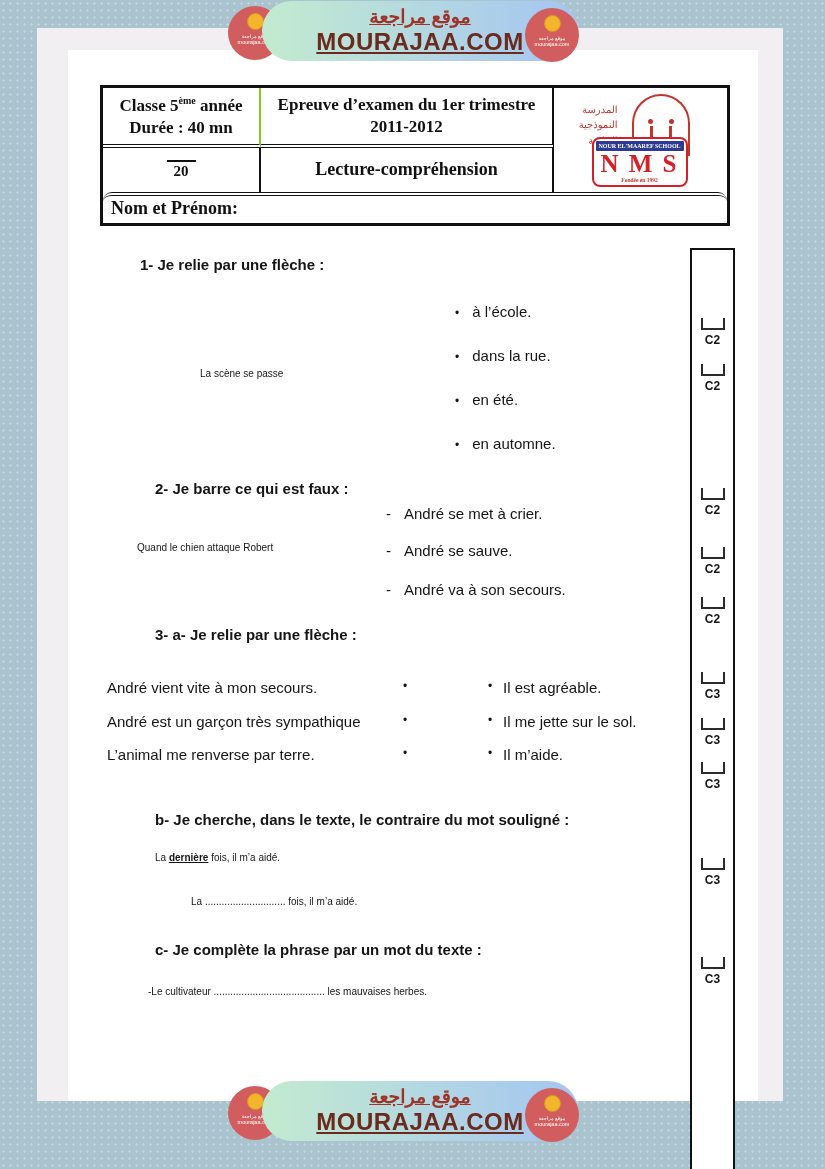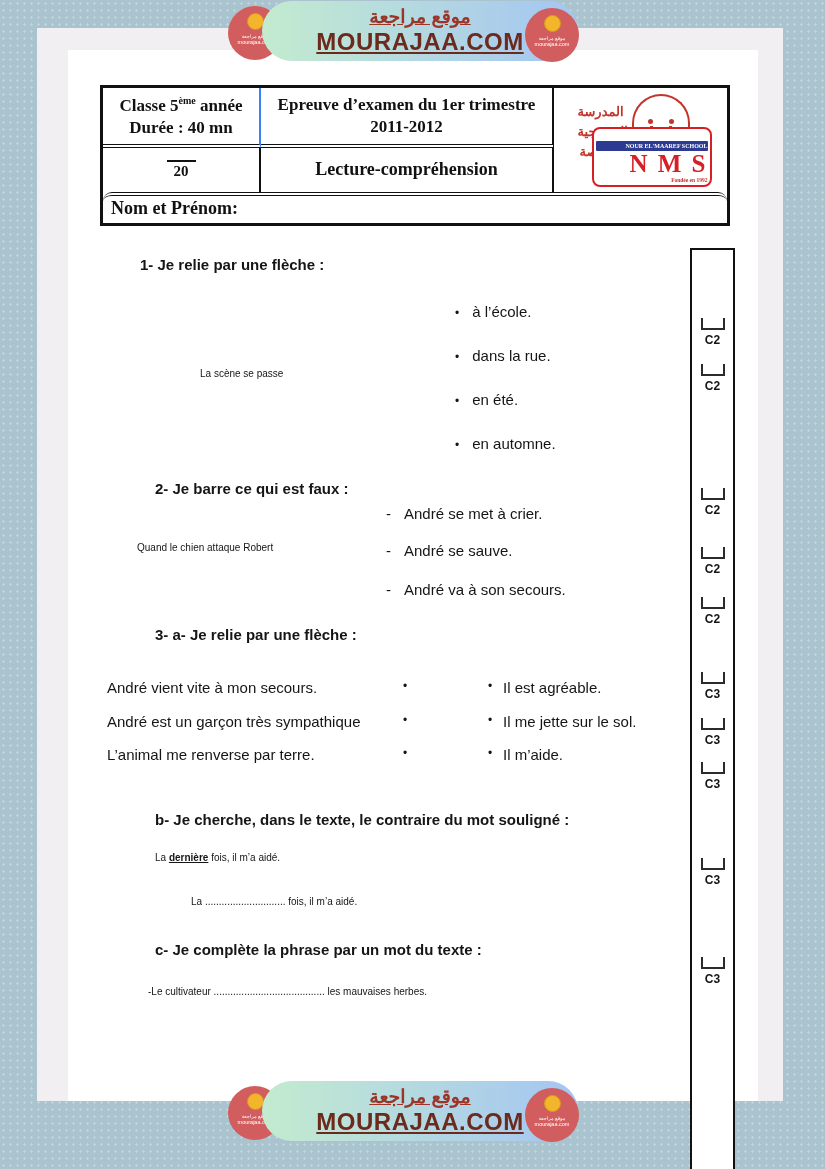--- a/index.html
+++ b/index.html
@@ -27,38 +27,38 @@
   .badge.b-left { left:-34px; top:5px; }
   .badge.b-right { left:263px; top:7px; }
   .badge .yc { width:17px; height:17px; border-radius:50%; background:#f2b52b; border:1px solid #d89a20; }
   .badge .bl1 { font-size:5px; color:#ffffff; margin-top:3px; line-height:1.2; }
   .badge .bl2 { font-size:5.5px; color:#ffffff; line-height:1.2; }
 
   
   .exam-table { position:absolute; left:100px; top:85px; width:630px; border:3px solid #111; background:#fff; }
   .t-grid { display:grid; grid-template-columns:158px 1fr 173px; }
   .cell { font-family:"Liberation Serif", serif; font-weight:bold; color:#111; text-align:center; }
-  .c-class { grid-column:1; grid-row:1; border-right:2px solid #3b82f6; border-bottom:4px double #111; padding:6px 2px 5px; font-size:17px; line-height:1.3; }
+  .c-class { grid-column:1; grid-row:1; border-right:2px solid #84cc16; border-bottom:4px double #111; padding:6px 2px 5px; font-size:17px; line-height:1.3; }
   .c-exam  { grid-column:2; grid-row:1; border-right:2px solid #111; border-bottom:4px double #111; padding:6px 2px 5px; font-size:17px; line-height:1.3; }
   .c-score { grid-column:1; grid-row:2; border-right:2px solid #111; display:flex; justify-content:center; font-size:15px; padding:12px 0; }
   .c-subject { grid-column:2; grid-row:2; border-right:2px solid #111; display:flex; align-items:center; justify-content:center; font-size:18px; }
   .c-logo { grid-column:3; grid-row:1 / 3; display:flex; align-items:center; justify-content:center; padding:2px 0; }
   .c-nom { border-top:4px double #111; font-size:18px; text-align:left; padding:2px 8px 4px; font-family:"Liberation Serif", serif; font-weight:bold;border-radius:9px; }
   .over20 { border-top:2px solid #111; padding:1px 7px 0; }
   sup { font-size:10px; }
 
   
   .logo { position:relative; width:130px; height:94px; }
-  .logo-arabic { position:absolute; left:2px; top:9px; color:#c2352b; font-size:13px; font-weight:bold; text-align:right; line-height:1.55; width:40px; }
+  .logo-arabic { position:absolute; left:2px; top:9px; color:#c2352b; font-size:10px; font-weight:normal; text-align:right; line-height:1.55; width:40px; }
   .logo-arch { position:absolute; right:16px; top:1px; width:58px; height:62px; border:2.5px solid #c2352b; border-bottom:none; border-radius:29px 29px 0 0; }
   .logo-arch .st { position:absolute; bottom:4px; width:3px; height:26px; background:#c2352b; }
   .logo-arch .s1 { left:16px; } .logo-arch .s2 { right:16px; }
   .logo-arch .dt { position:absolute; width:5px; height:5px; border-radius:50%; background:#c2352b; }
   .logo-arch .d1 { left:14px; bottom:32px; } .logo-arch .d2 { right:14px; bottom:32px; }
-  .logo-box { position:absolute; left:16px; bottom:0; width:120px; border:2px solid #d71f26; border-radius:8px; background:#fff; text-align:right; padding:12px 2px 1px; }
+  .logo-box { position:absolute; left:16px; bottom:0; width:96px; border:2px solid #d71f26; border-radius:8px; background:#fff; text-align:center; padding:2px 2px 1px; }
   .logo-banner { background:#2d3a92; color:#fff; font-size:6px; font-weight:bold; padding:2px 0; white-space:nowrap; overflow:hidden; border-radius:1px; }
   .logo-nms { color:#d71f26; font-weight:bold; font-size:25px; line-height:1.05; letter-spacing:2px; }
   .logo-footer { color:#c2352b; font-size:5.5px; font-weight:bold; padding-bottom:1px; }
 
   
   .h { position:absolute; font-size:15px; font-weight:bold; color:#151515; white-space:nowrap; }
   .t { position:absolute; font-size:10px; color:#151515; white-space:nowrap; }
   .opt { position:absolute; display:flex; gap:13px; align-items:baseline; font-size:15px; color:#151515; white-space:nowrap; }
   .opt .bullet { font-size:12px; }
   .opt .dash { font-size:15px; }

